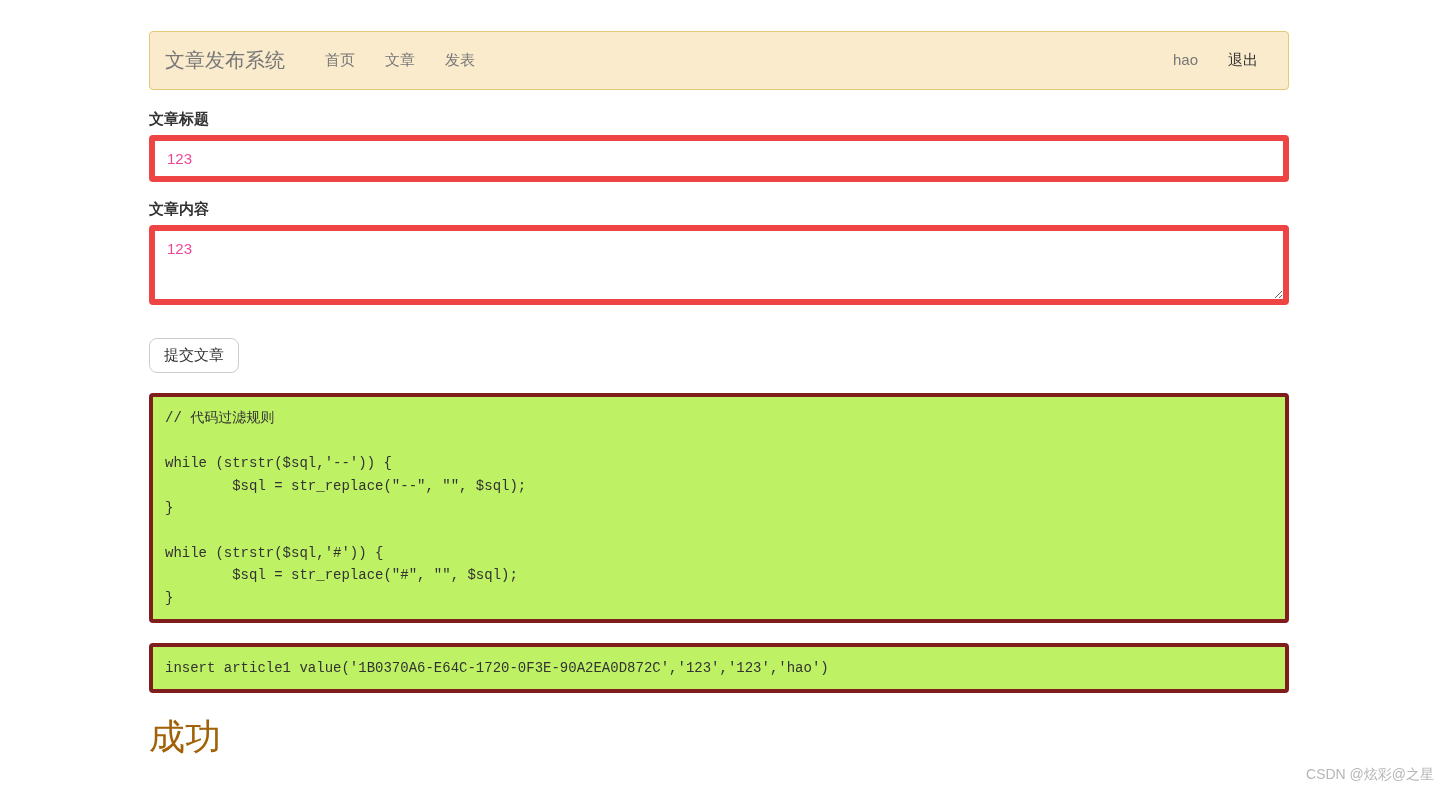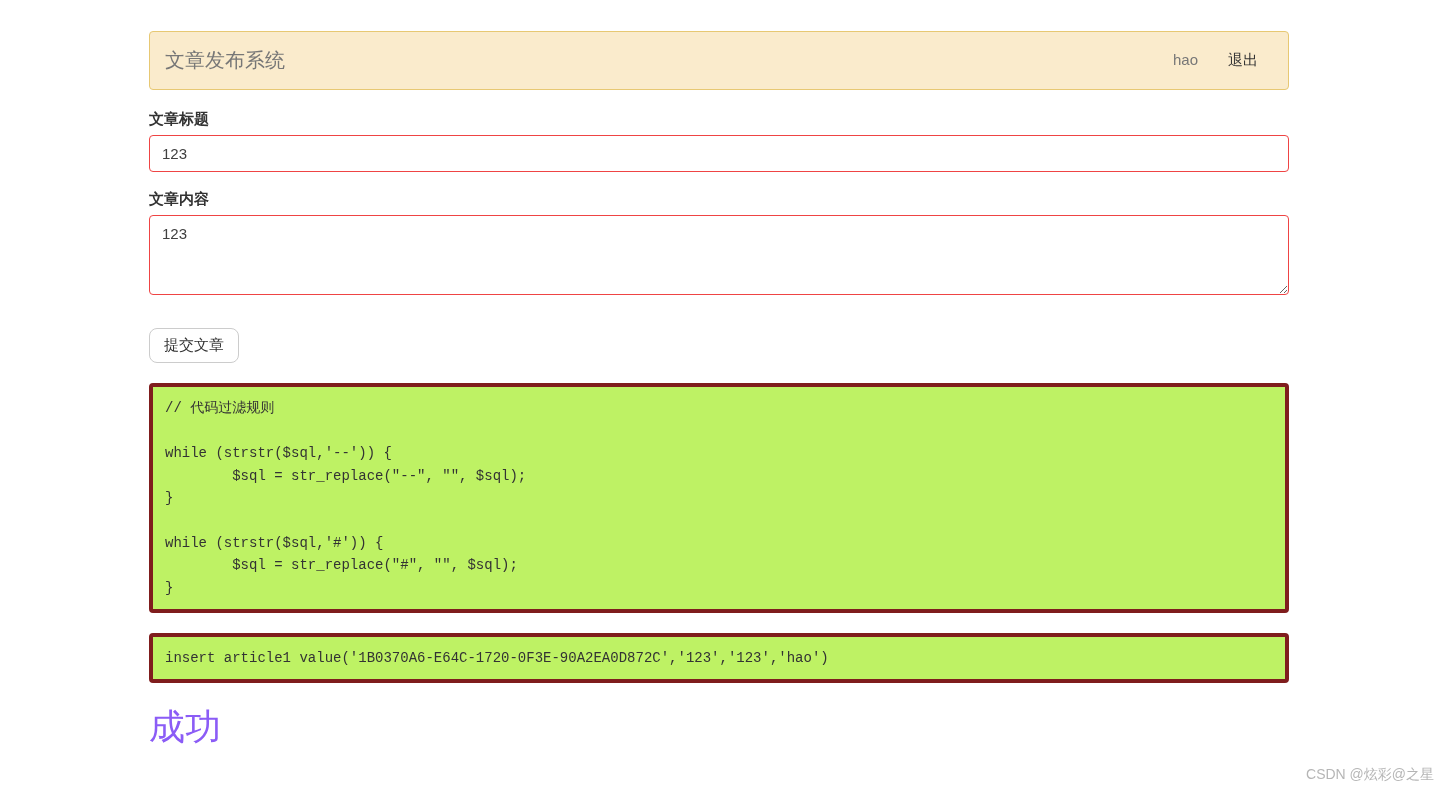--- a/index.html
+++ b/index.html
@@ -64,23 +64,23 @@
       margin-bottom: 6px;
       font-size: 15px;
       color: #333;
     }
     .form-control {
       display: block;
       width: 100%;
       padding: 7px 12px;
       font-size: 15px;
       line-height: 1.42857143;
-      color: #404040;
+      color: #ec4899;
       background: #fff;
-      border: 1px solid #ef4444;
+      border: 6px solid #ef4444;
       border-radius: 4px;
       font-family: inherit;
     }
     textarea.form-control {
       resize: vertical;
       min-height: 80px;
     }
     .btn {
       display: inline-block;
       padding: 7px 14px;
@@ -100,40 +100,45 @@
       padding: 10px 12px;
       font-family: Menlo, Monaco, Consolas, "Courier New", monospace;
       font-size: 14px;
       color: #333;
       white-space: pre;
       margin-bottom: 20px;
       line-height: 1.6;
       overflow-x: auto;
     }
     .success-msg {
-      color: #8b5cf6;
+      color: #a16207;
       font-size: 36px;
       font-weight: 400;
       margin-top: 10px;
     }
     .watermark {
       position: fixed;
       bottom: 12px;
       right: 4px;
       color: rgba(120, 120, 120, 0.55);
       font-size: 14px;
       pointer-events: none;
     }
   </style>
 </head>
 <body>
 
 <div class="container">
   <nav class="navbar">
     <div class="navbar-brand">文章发布系统</div>
+    <ul class="nav-list">
+      <li class="nav-item">首页</li>
+      <li class="nav-item">文章</li>
+      <li class="nav-item">发表</li>
+    </ul>
     <ul class="nav-right">
       <li class="nav-item">hao</li>
       <li class="nav-item logout">退出</li>
     </ul>
   </nav>
 
   <div class="form-group">
     <label>文章标题</label>
     <input type="text" class="form-control" value="123" style="">
   </div>

